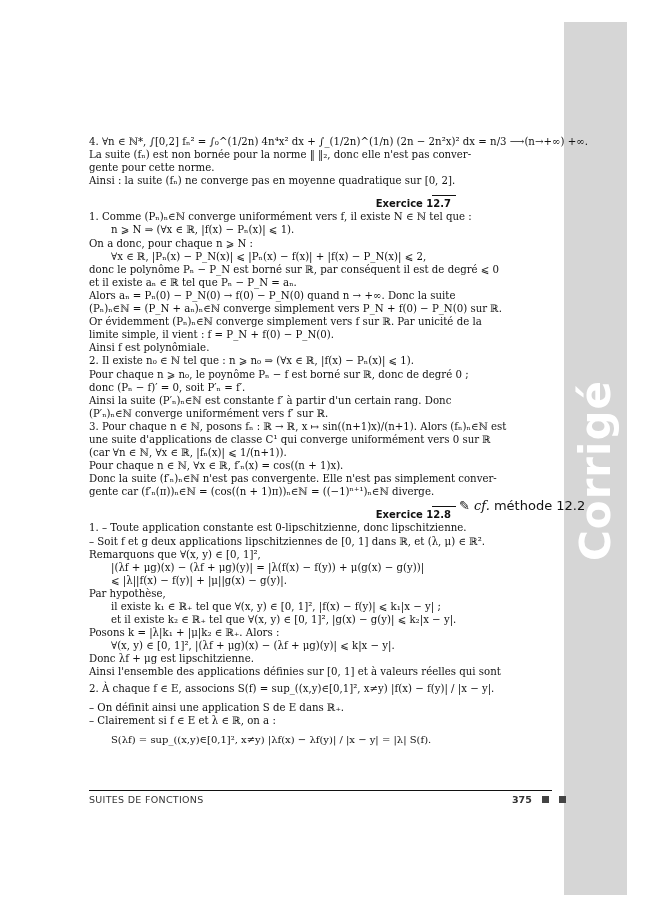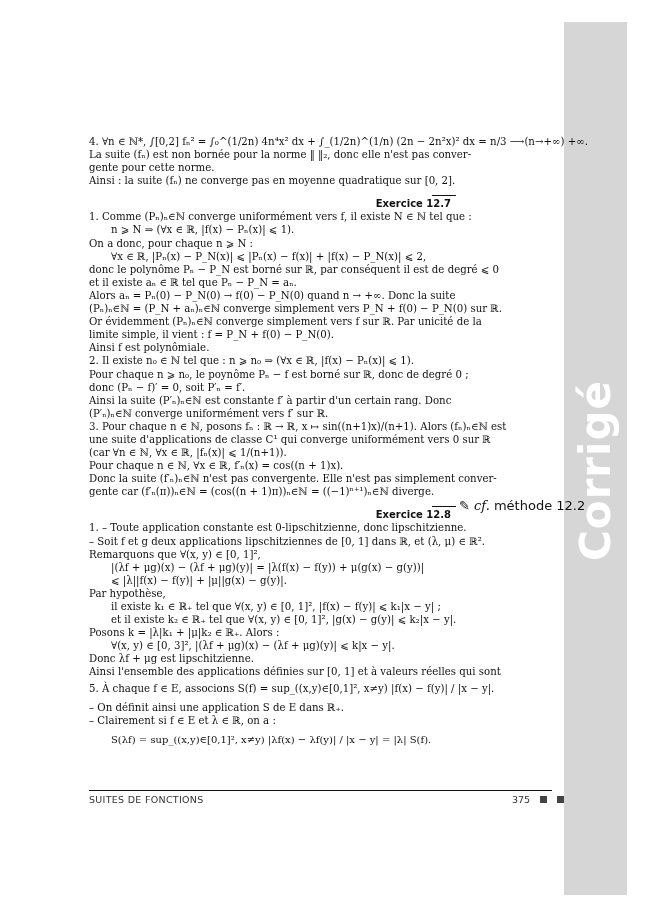--- a/index.html
+++ b/index.html
@@ -39,21 +39,21 @@
     position: absolute; left: 459px; top: 498px; font-size: 13px;
     font-family: "DejaVu Sans", "Liberation Sans", sans-serif; white-space: nowrap;
   }
   .side-note i { font-family: "DejaVu Serif", serif; }
   .footer-rule { position: absolute; left: 89px; top: 790px; width: 463px; border-top: 1px solid #111; }
   .footer-left {
     position: absolute; left: 89px; top: 794px; font-size: 9.5px; color: #333;
     font-family: "DejaVu Sans", "Liberation Sans", sans-serif; letter-spacing: 0.3px;
   }
   .footer-right {
-    position: absolute; left: 512px; top: 794px; font-size: 9.5px; color: #333; font-weight: normal;
+    position: absolute; left: 512px; top: 794px; font-size: 9.5px; color: #333; font-weight: bold;
     font-family: "DejaVu Sans", "Liberation Sans", sans-serif; display: flex; align-items: center; gap: 10px;
   }
   .sq { display: inline-block; width: 7px; height: 7px; background: #444; }
   .display-big { padding-left: 22px; font-size: 10px; line-height: 14px; margin: 2px 0 2px 0; }
 </style>
 </head>
 <body>
 
 <div class="sidebar"></div>
 <div class="sidebar-title">
@@ -107,24 +107,24 @@
   <div>
     <div class="line">1.  – Toute application constante est 0-lipschitzienne, donc lipschitzienne.</div>
     <div class="line">– Soit f et g deux applications lipschitziennes de [0, 1] dans ℝ, et (λ, μ) ∈ ℝ².</div>
     <div class="line">Remarquons que ∀(x, y) ∈ [0, 1]²,</div>
     <div class="line indent">|(λf + μg)(x) − (λf + μg)(y)| = |λ(f(x) − f(y)) + μ(g(x) − g(y))|</div>
     <div class="line indent">⩽ |λ||f(x) − f(y)| + |μ||g(x) − g(y)|.</div>
     <div class="line">Par hypothèse,</div>
     <div class="line indent">il existe k₁ ∈ ℝ₊ tel que ∀(x, y) ∈ [0, 1]², |f(x) − f(y)| ⩽ k₁|x − y| ;</div>
     <div class="line indent">et il existe k₂ ∈ ℝ₊ tel que ∀(x, y) ∈ [0, 1]², |g(x) − g(y)| ⩽ k₂|x − y|.</div>
     <div class="line">Posons k = |λ|k₁ + |μ|k₂ ∈ ℝ₊. Alors :</div>
-    <div class="line indent">∀(x, y) ∈ [0, 3]², |(λf + μg)(x) − (λf + μg)(y)| ⩽ k|x − y|.</div>
+    <div class="line indent">∀(x, y) ∈ [0, 1]², |(λf + μg)(x) − (λf + μg)(y)| ⩽ k|x − y|.</div>
     <div class="line">Donc λf + μg est lipschitzienne.</div>
     <div class="line">Ainsi l'ensemble des applications définies sur [0, 1] et à valeurs réelles qui sont</div>
-    <div class="line" style="margin:3px 0 6px 0;">5.  À chaque f ∈ E, associons S(f) = sup_((x,y)∈[0,1]², x≠y) |f(x) − f(y)| / |x − y|.</div>
+    <div class="line" style="margin:3px 0 6px 0;">2.  À chaque f ∈ E, associons S(f) = sup_((x,y)∈[0,1]², x≠y) |f(x) − f(y)| / |x − y|.</div>
     <div class="line">– On définit ainsi une application S de E dans ℝ₊.</div>
     <div class="line">– Clairement si f ∈ E et λ ∈ ℝ, on a :</div>
     <div class="line display-big" style="margin-top:6px;">S(λf) = sup_((x,y)∈[0,1]², x≠y) |λf(x) − λf(y)| / |x − y| = |λ| S(f).</div>
   </div>
 </div>
 
 <div class="side-note">
   <span>✎</span>
   <i>cf.</i>
   <span>méthode 12.2</span>

